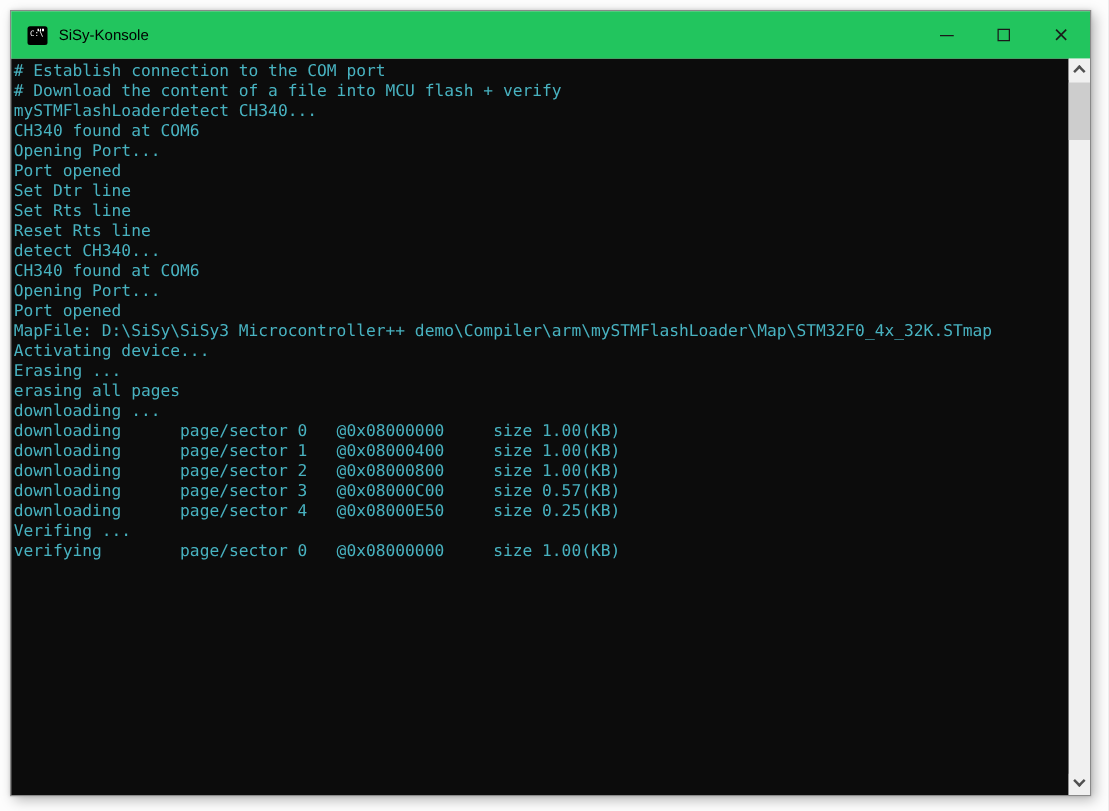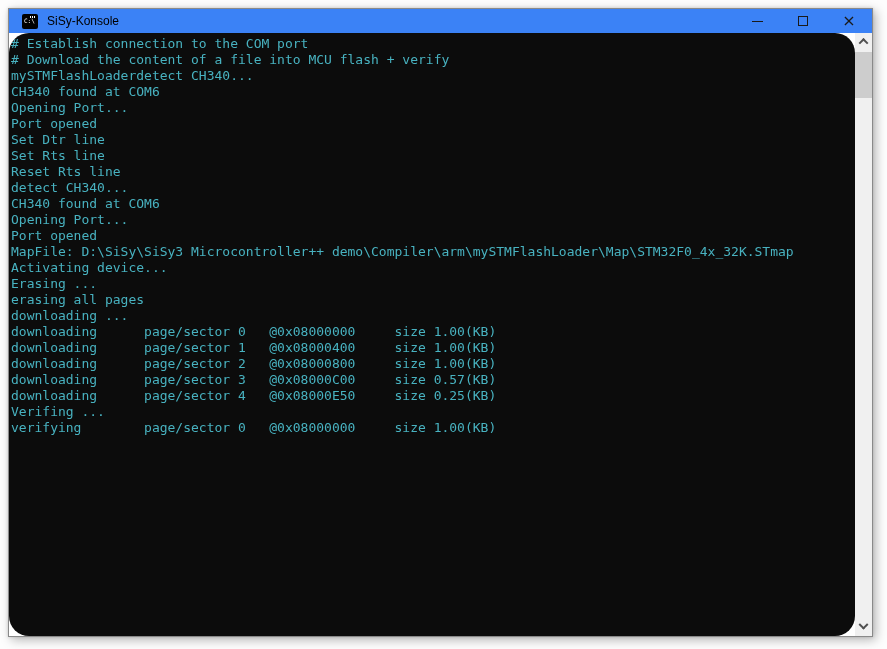--- a/index.html
+++ b/index.html
@@ -13,22 +13,22 @@
     position: absolute;
     left: 8px; top: 8px;
     width: 865px; height: 629px;
     border: 1px solid #898989;
     background: #ffffff;
     box-shadow: 3px 3px 10px rgba(0,0,0,0.28), 0 0 3px rgba(0,0,0,0.15);
     display: flex;
     flex-direction: column;
   }
   .titlebar {
-    height: 24px;
-    background: #3b82f6;
+    height: 38px;
+    background: #22c55e;
     display: flex;
     align-items: center;
     flex: 0 0 auto;
   }
   .app-icon {
     width: 16px; height: 15px;
     margin-left: 13px;
     background: #000000;
     border-radius: 2px;
     position: relative;
@@ -140,21 +140,21 @@
     </button>
     <button class="caption-btn">
       <span class="max-glyph"></span>
     </button>
     <button class="caption-btn">
       <span class="close-glyph">×</span>
     </button>
   </div>
 
   <div class="console-area">
-    <pre class="console-output" style="color: rgb(72, 178, 192); background: rgb(12, 12, 12); border-radius: 20px;"># Establish connection to the COM port
+    <pre class="console-output" style="color: rgb(72, 178, 192); background: rgb(12, 12, 12);"># Establish connection to the COM port
 # Download the content of a file into MCU flash + verify
 mySTMFlashLoaderdetect CH340...
 CH340 found at COM6
 Opening Port...
 Port opened
 Set Dtr line
 Set Rts line
 Reset Rts line
 detect CH340...
 CH340 found at COM6

